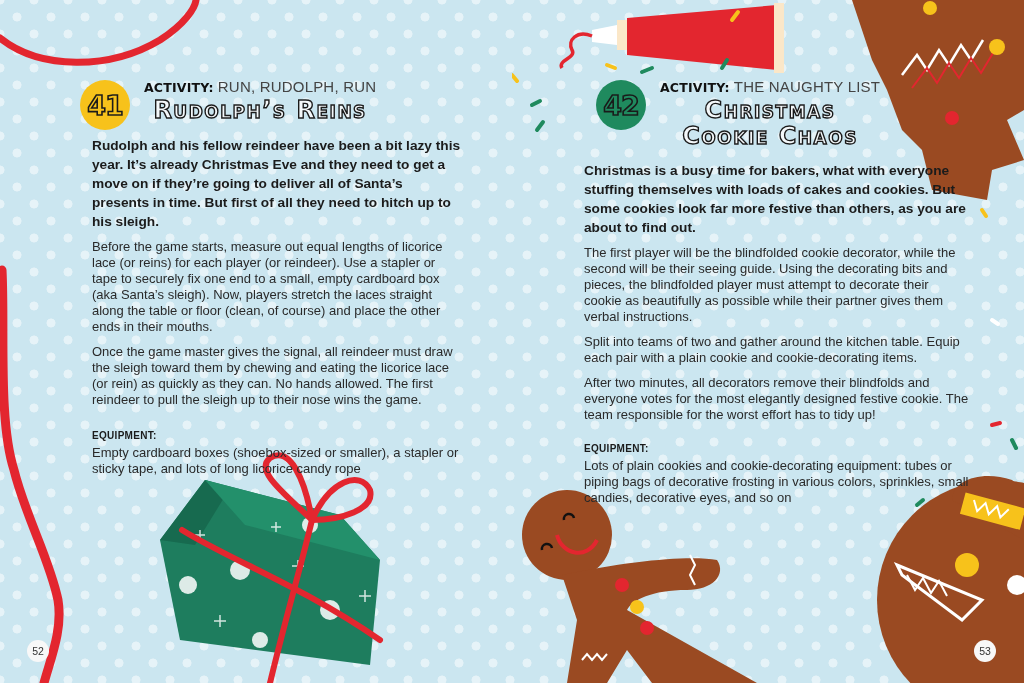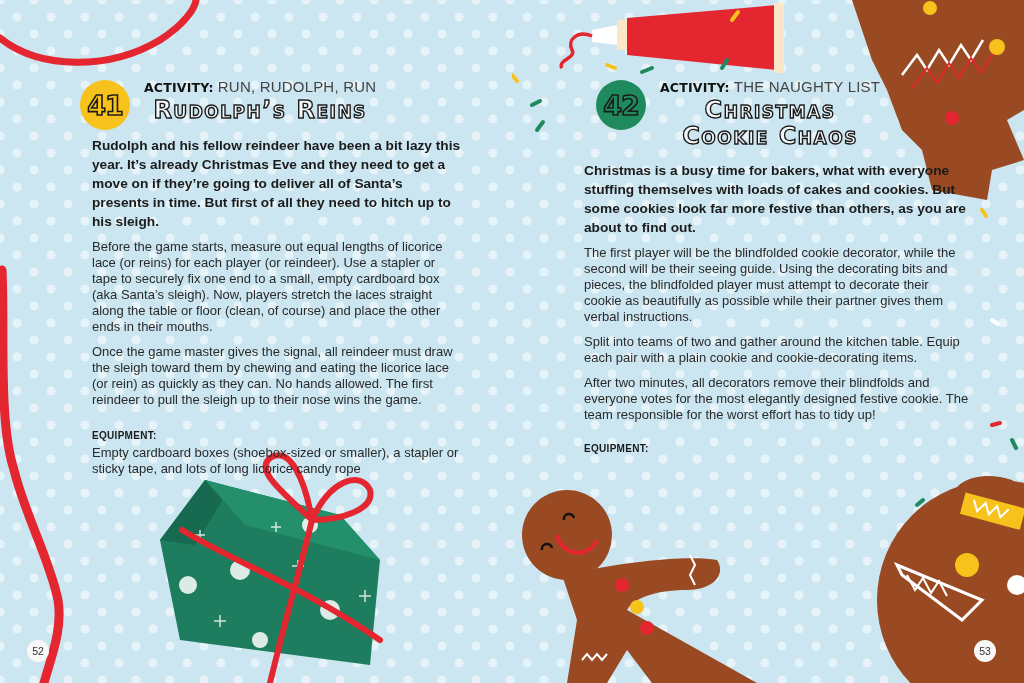--- a/index.html
+++ b/index.html
@@ -165,17 +165,18 @@
         </div>
       </div>
     </div>
 
     <div class="body" style="left:72px;top:161px;width:385px;">
       <p class="lead">Christmas is a busy time for bakers, what with everyone stuffing themselves with loads of cakes and cookies. But some cookies look far more festive than others, as you are about to find out.</p>
       <p class="para">The first player will be the blindfolded cookie decorator, while the second will be their seeing guide. Using the decorating bits and pieces, the blindfolded player must attempt to decorate their cookie as beautifully as possible while their partner gives them verbal instructions.</p>
       <p class="para">Split into teams of two and gather around the kitchen table. Equip each pair with a plain cookie and cookie-decorating items.</p>
       <p class="para">After two minutes, all decorators remove their blindfolds and everyone votes for the most elegantly designed festive cookie. The team responsible for the worst effort has to tidy up!</p>
       <div class="eq-label" style="margin-top:20px;">EQUIPMENT:</div>
+      <p class="para">Lots of plain cookies and cookie-decorating equipment: tubes or piping bags of decorative frosting in various colors, sprinkles, small candies, decorative eyes, and so on</p>
     </div>
 
     <div class="folio" style="left:462px;top:640px;">53</div>
   </div>
 </div>
 
 </body></html>

